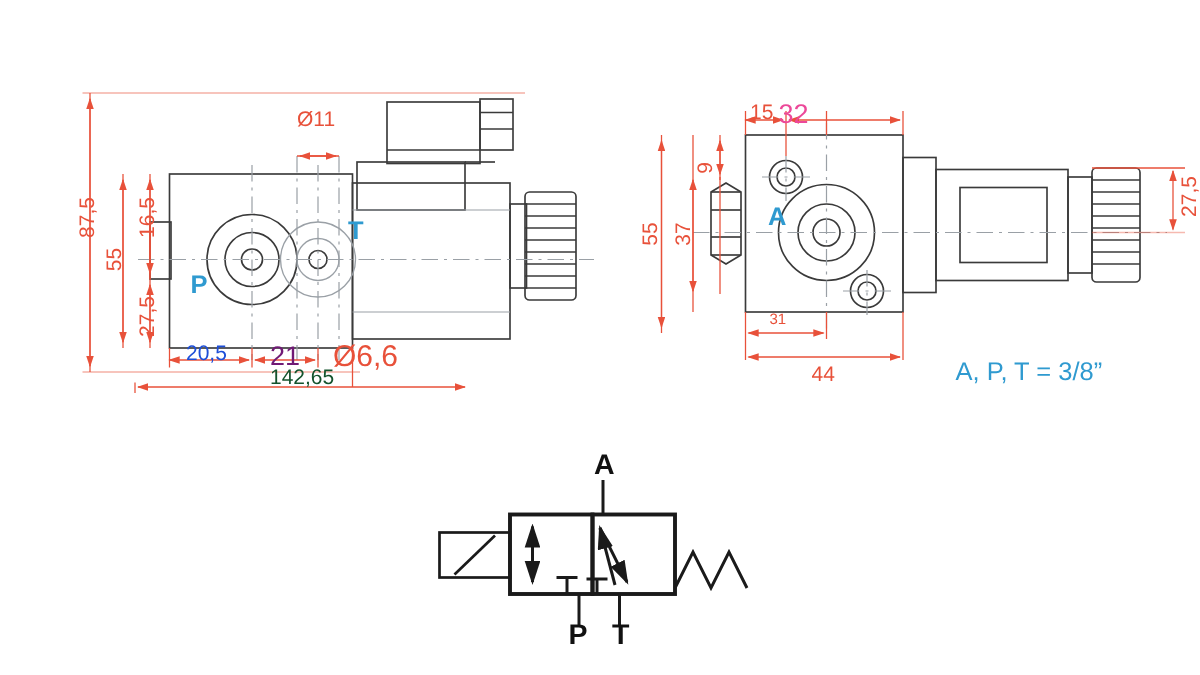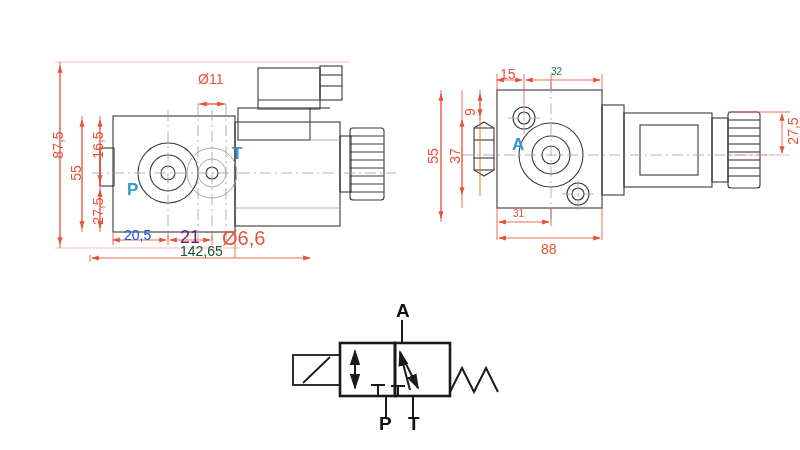--- a/index.html
+++ b/index.html
@@ -257,40 +257,41 @@
 <div style="position:absolute;left:222px;top:227px;color:#e8513a;font-size:20px;white-space:nowrap;">Ø6,6</div>
 
 <div style="position:absolute;left:180px;top:243px;color:#14532d;font-size:14px;white-space:nowrap;">142,65</div>
 
 <div style="position:absolute;left:127px;top:180px;color:#2f9ad0;font-size:17px;font-weight:600;">P</div>
 
 <div style="position:absolute;left:232px;top:144px;color:#2f9ad0;font-size:17px;font-weight:600;">T</div>
 
 <div style="position:absolute;left:500px;top:66px;color:#e8513a;font-size:14px;text-align:center;">15</div>
 
-<div style="position:absolute;left:551px;top:66px;color:#15803d;font-size:10px;">32</div>
+<div style="position:absolute;left:519px;top:66px;color:#ec4899;font-size:18px;">32</div>
 
 <div style="position:absolute;left:466px;top:104px;transform:rotate(-90deg);transform-origin:center;
             color:#e8513a;font-size:14px;">9</div>
 
 <div style="position:absolute;left:447px;top:148px;transform:rotate(-90deg);transform-origin:center;
             color:#e8513a;font-size:14px;">37</div>
 
 <div style="position:absolute;left:425px;top:148px;transform:rotate(-90deg);transform-origin:center;
             color:#e8513a;font-size:14px;">55</div>
 
 <div style="position:absolute;left:513px;top:208px;color:#e8513a;font-size:10px;">31</div>
 
-<div style="position:absolute;left:541px;top:241px;color:#e8513a;font-size:14px;">88</div>
+<div style="position:absolute;left:541px;top:241px;color:#e8513a;font-size:14px;">44</div>
 
 <div style="position:absolute;left:779px;top:123px;transform:rotate(-90deg);transform-origin:center;
             color:#e8513a;font-size:14px;white-space:nowrap;">27,5</div>
 
 <div style="position:absolute;left:512px;top:135px;color:#2f9ad0;font-size:17px;font-weight:600;">A</div>
 
+<div style="position:absolute;left:637px;top:238px;color:#2f9ad0;font-size:17px;white-space:nowrap;">A, P, T = 3/8”</div>
 
 <div style="position:absolute;left:396px;top:300px;color:#111;font-size:19px;font-weight:bold;">A</div>
 
 <div style="position:absolute;left:379px;top:413px;color:#111;font-size:19px;font-weight:bold;">P</div>
 
 <div style="position:absolute;left:408px;top:413px;color:#111;font-size:19px;font-weight:bold;">T</div>
 
 </div>
 
 </body></html>

